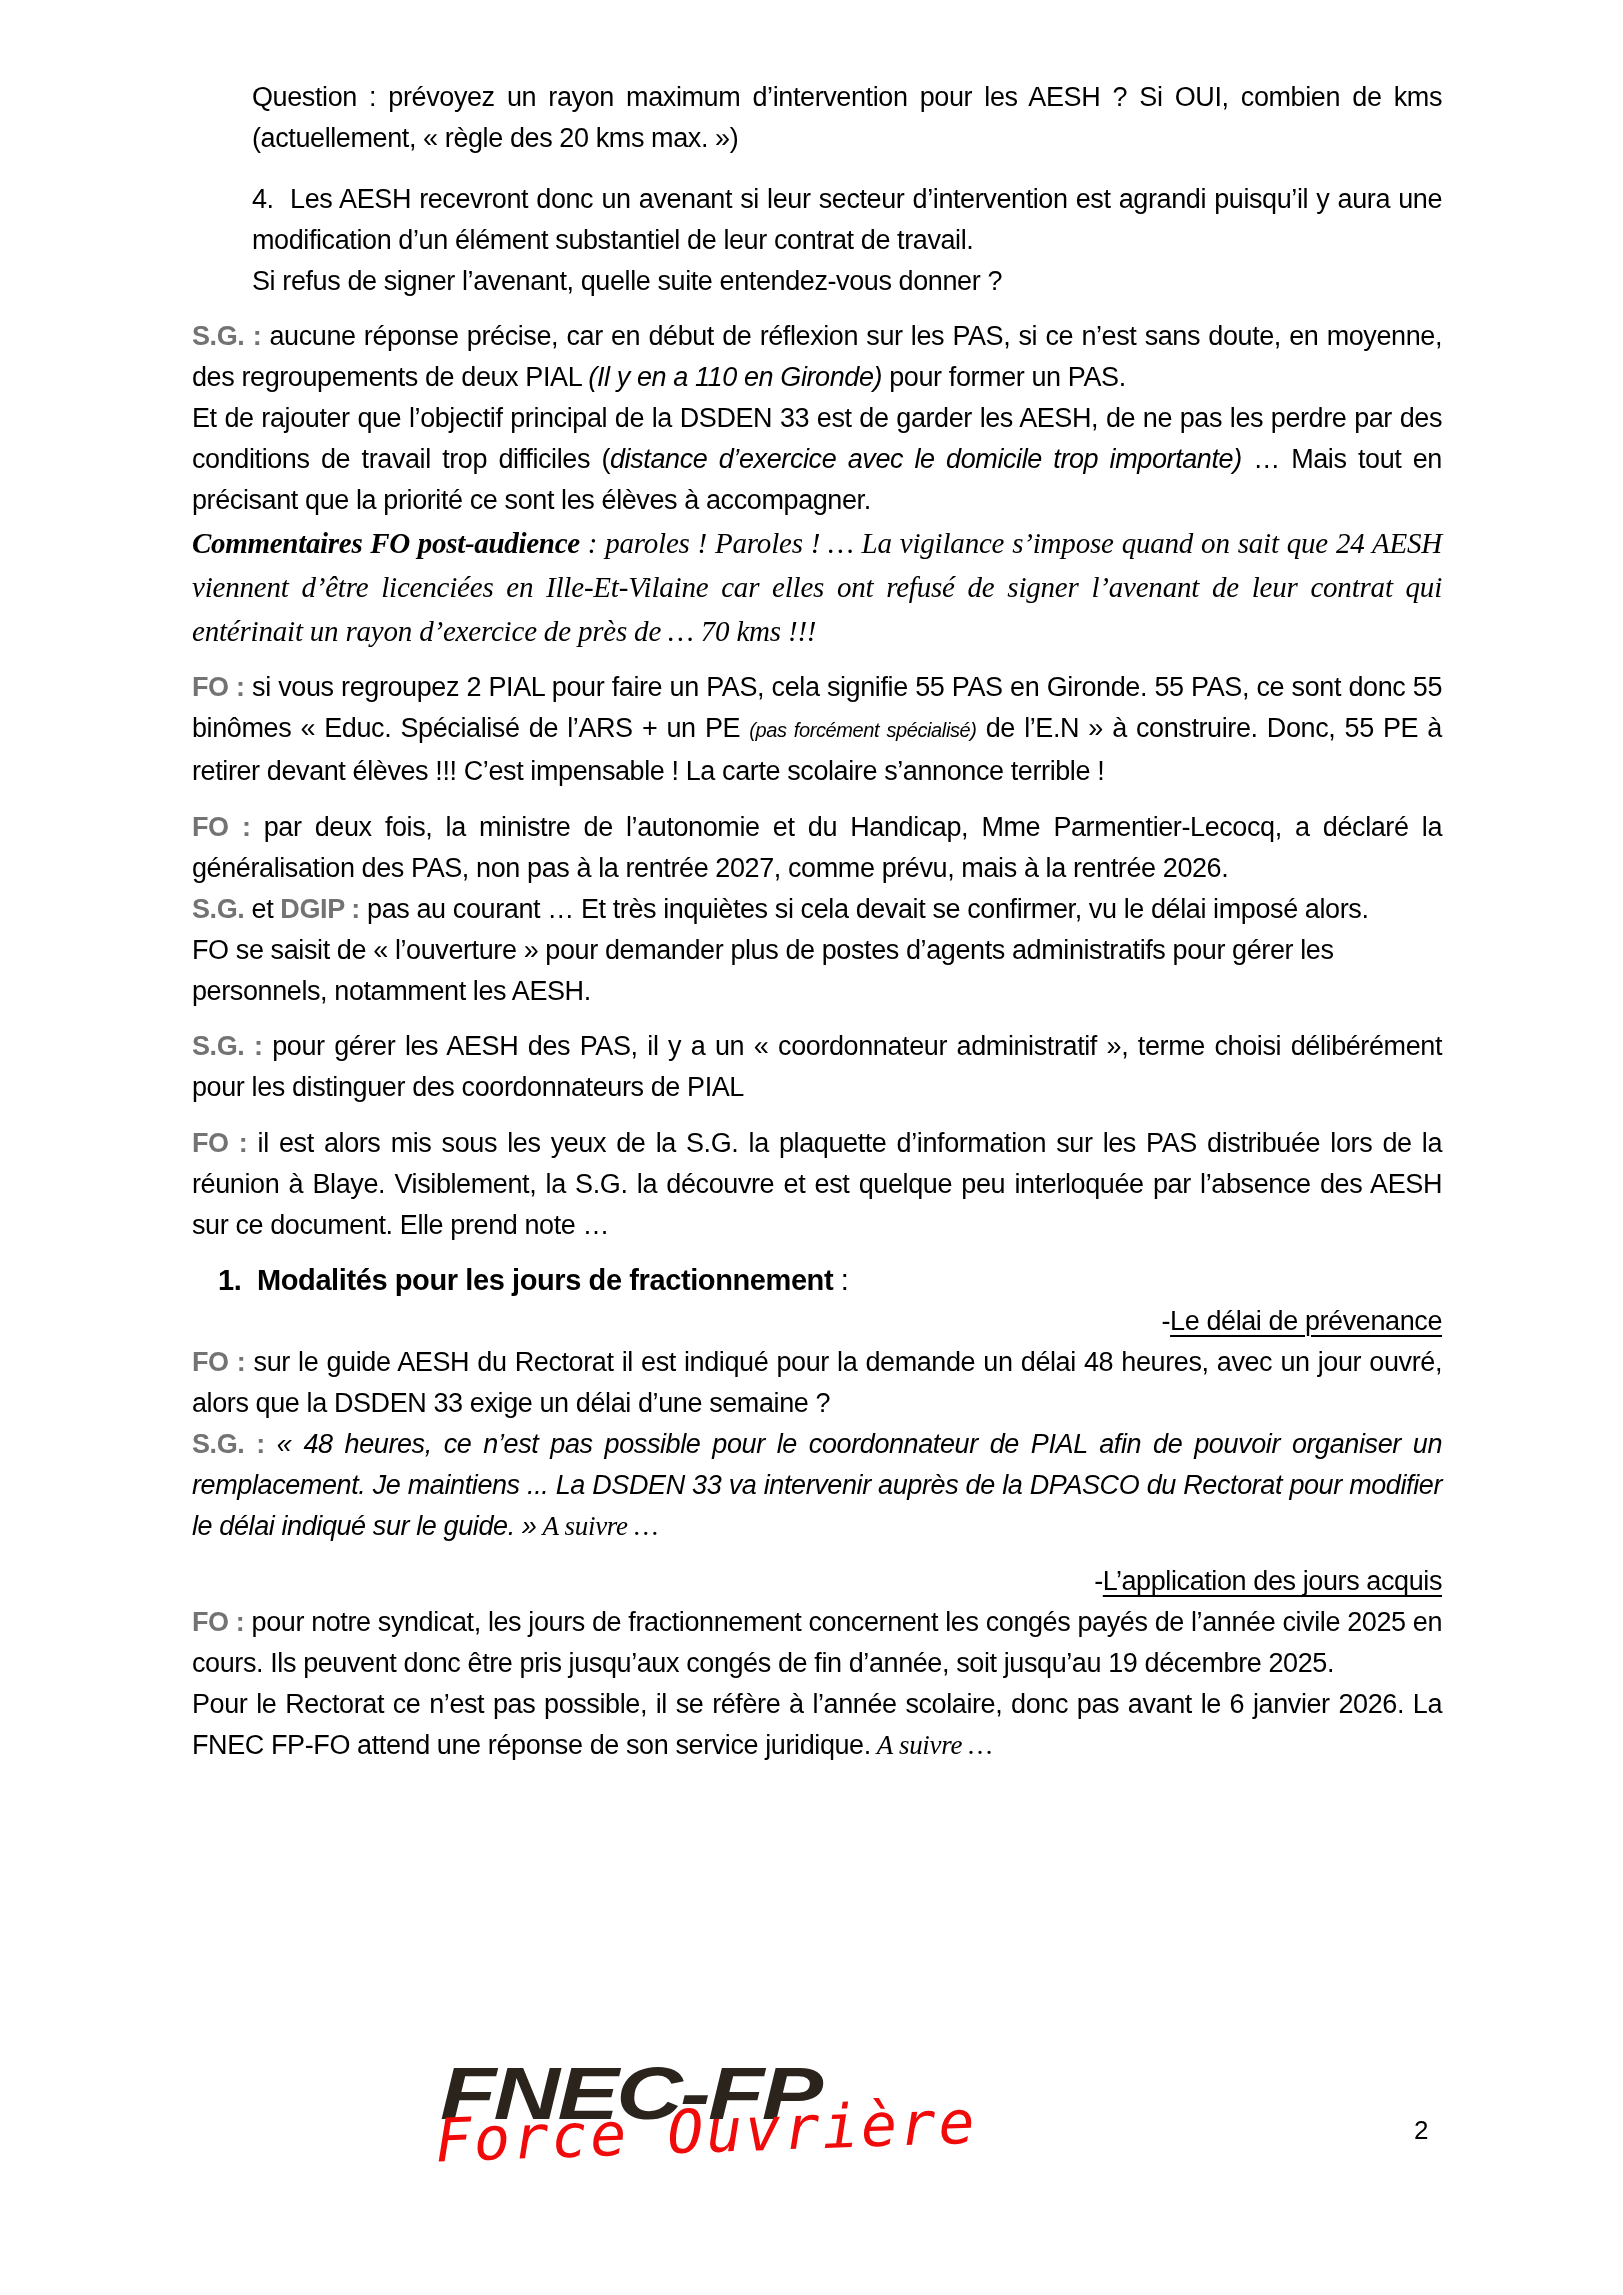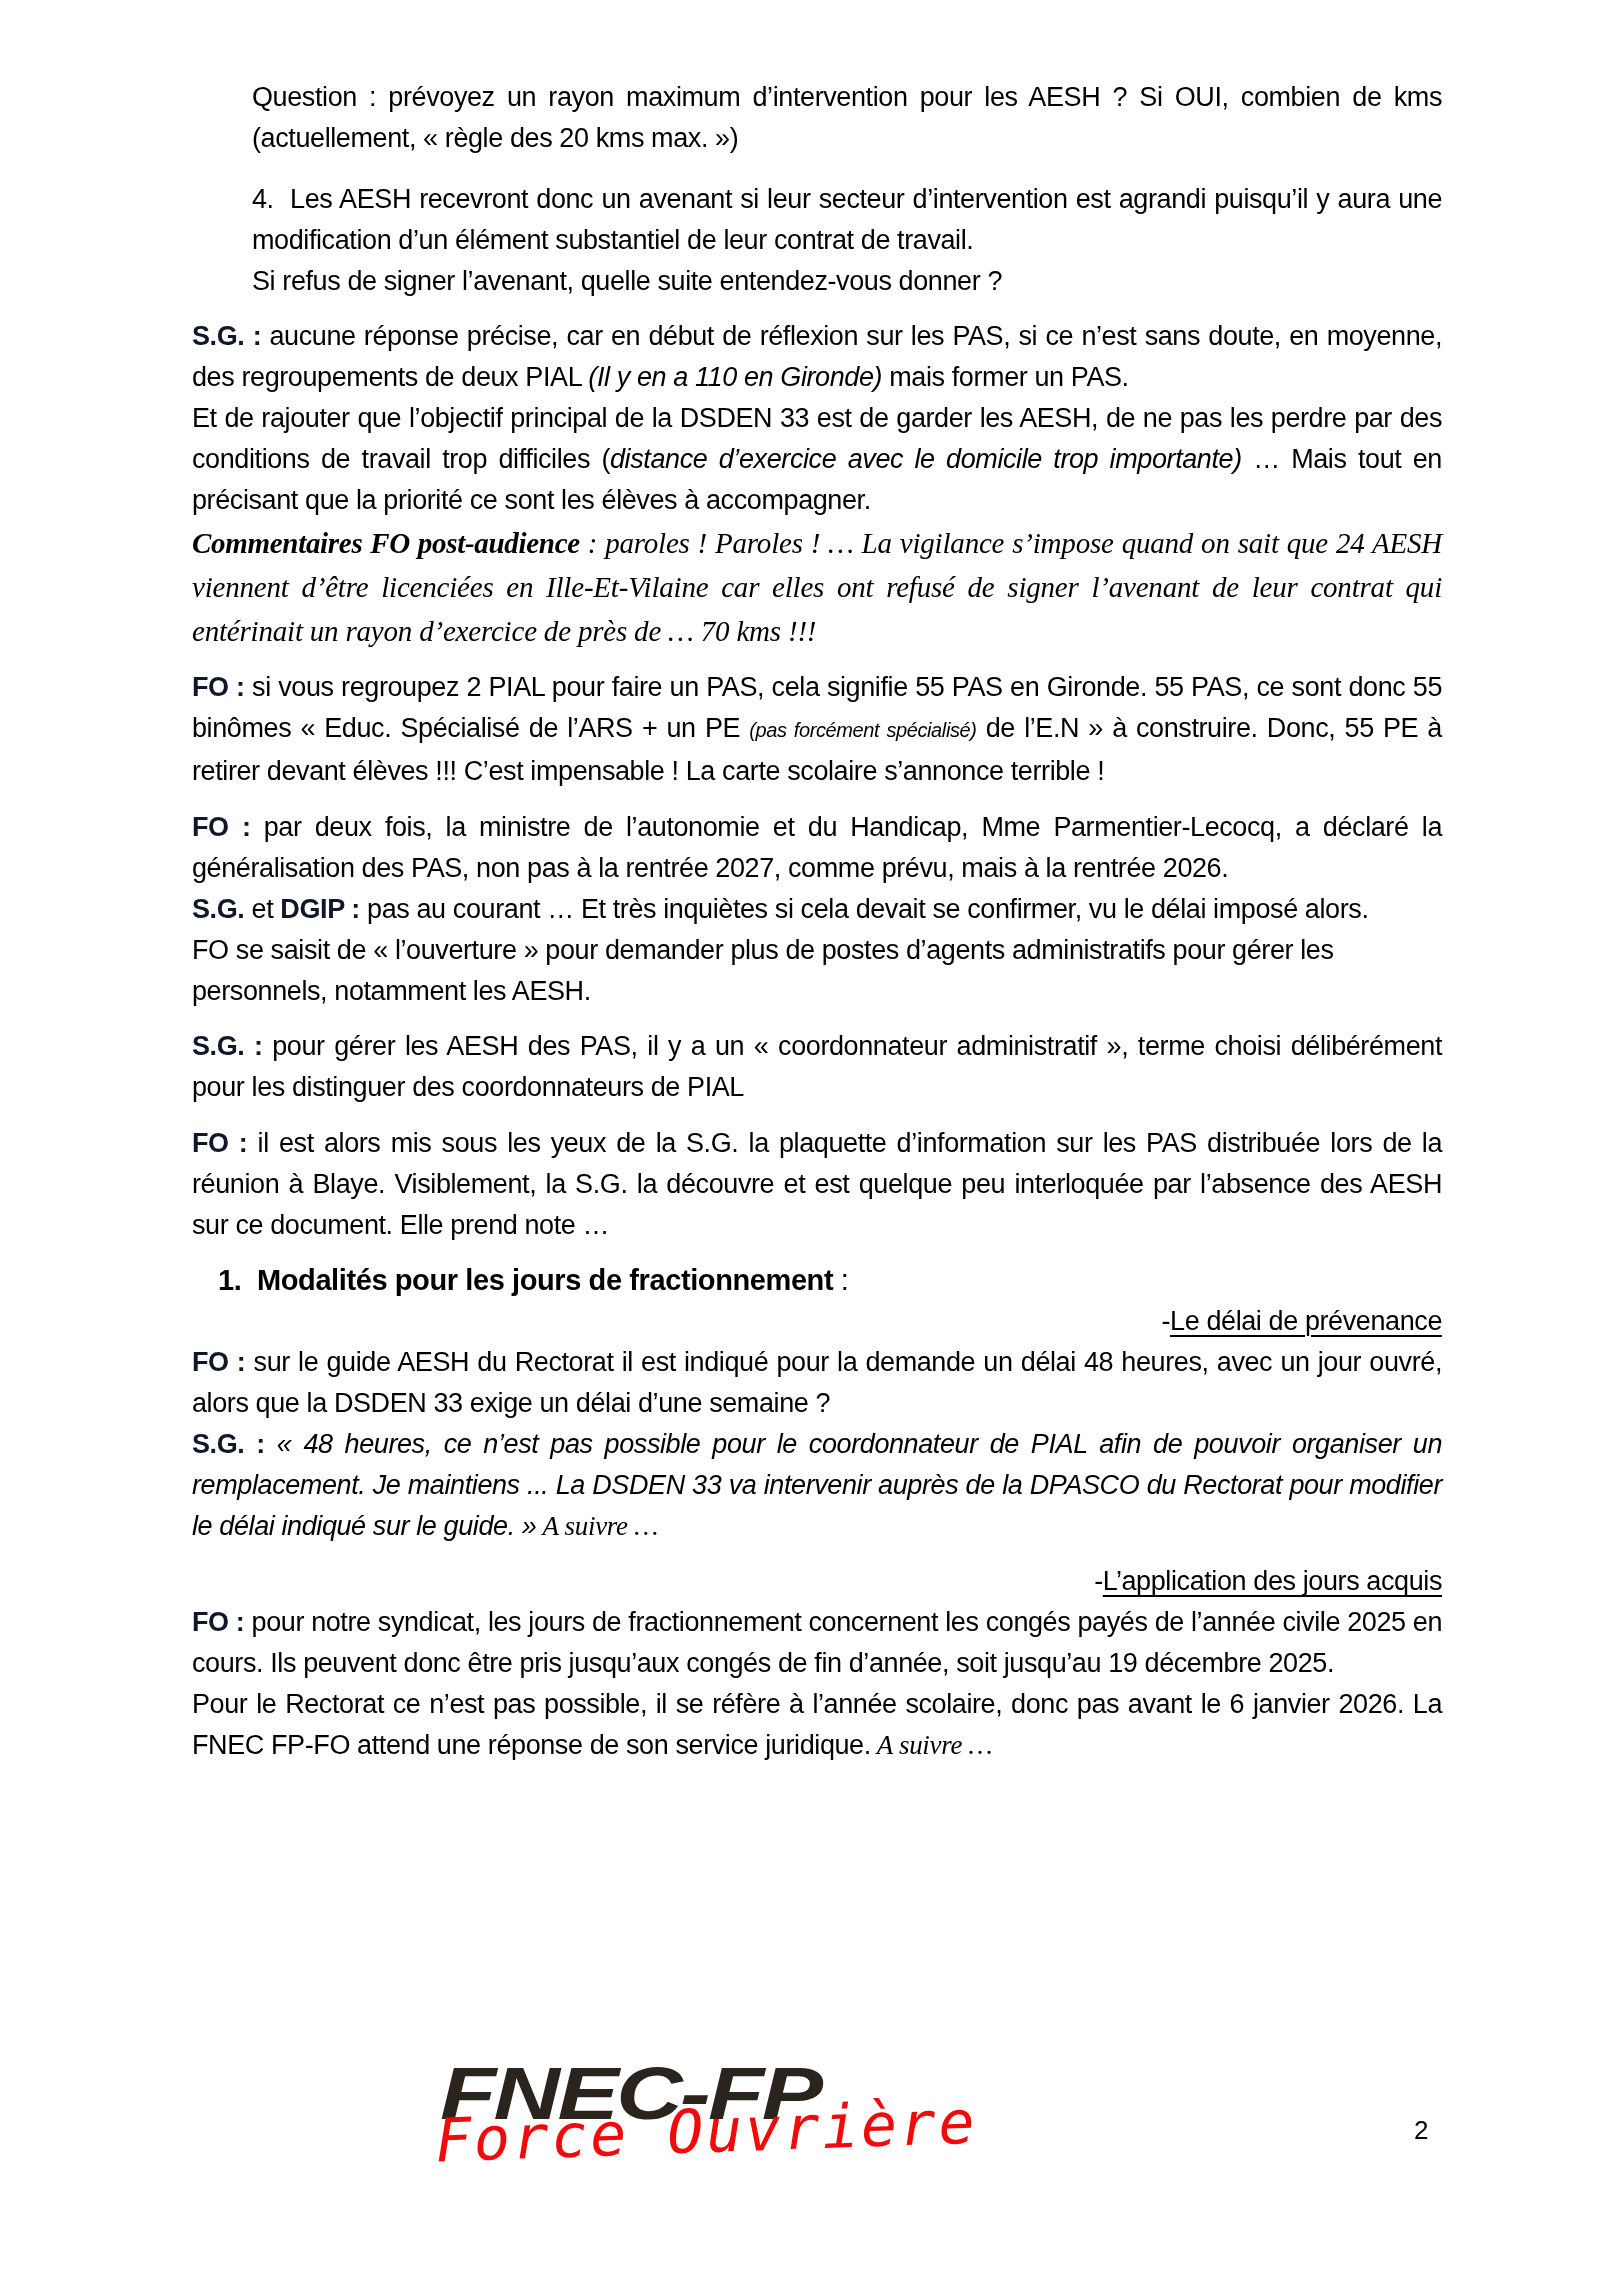--- a/index.html
+++ b/index.html
@@ -9,21 +9,21 @@
     font-family: "Liberation Sans", sans-serif;
     font-size: 27px; line-height: 41px; color: #000;
     letter-spacing: -0.4px;
   }
   p { margin: 0; }
   .just { text-align: justify; }
   .ind { padding-left: 60px; }
   .gap-s { margin-top: 14.4px; }
   .gap-m { margin-top: 19.6px; }
   .gap-l { margin-top: 54px; }
-  .lbl { color: #0f172a; font-weight: bold; }
+  .lbl { color: #737373; font-weight: bold; }
   .ital { font-style: italic; }
   .small-ital { font-style: italic; font-size: 20px; }
   .serif-it { font-family: "Liberation Serif", serif; font-style: italic; letter-spacing: -0.3px; }
   .serif-bi { font-family: "Liberation Serif", serif; font-style: italic; font-weight: bold; letter-spacing: -0.3px; }
   .comment { font-family: "Liberation Serif", serif; font-style: italic; font-size: 29px; line-height: 44px; text-align: justify; letter-spacing: -0.2px; }
   .section-title { color: #0f2a5f; font-weight: bold; font-size: 31px; text-decoration: underline; text-decoration-thickness: 2.6px; text-underline-offset: 5.9px; }
   .num-item { padding-left: 26px; font-weight: bold; font-size: 29px; }
   .num-item .num { display: inline-block; width: 39px; }
   .num-item .colon { font-weight: normal; }
   .dash-item { padding-left: 52px; text-align: right; }
@@ -51,21 +51,21 @@
 
   <p class="ind just">Question : prévoyez un rayon maximum d’intervention pour les AESH ? Si OUI, combien de kms (actuellement, « règle des 20 kms max. »)</p>
 
   <p class="ind just gap-m">
     <span>4.</span>&nbsp;
     <span>Les AESH recevront donc un avenant si leur secteur d’intervention est agrandi puisqu’il y aura une modification d’un élément substantiel de leur contrat de travail.</span>
   </p>
   <p class="ind">Si refus de signer l’avenant, quelle suite entendez-vous donner ?</p>
 
   <p class="just gap-s">
-    <span class="lbl">S.G. :</span><span> aucune réponse précise, car en début de réflexion sur les PAS, si ce n’est sans doute, en moyenne, des regroupements de deux PIAL </span><span class="ital">(Il y en a 110 en Gironde)</span><span> mais former un PAS.</span>
+    <span class="lbl">S.G. :</span><span> aucune réponse précise, car en début de réflexion sur les PAS, si ce n’est sans doute, en moyenne, des regroupements de deux PIAL </span><span class="ital">(Il y en a 110 en Gironde)</span><span> pour former un PAS.</span>
   </p>
   <p class="just">
     <span>Et de rajouter que l’objectif principal de la DSDEN 33 est de garder les AESH, de ne pas les perdre par des conditions de travail trop difficiles (</span><span class="ital">distance d’exercice avec le domicile trop importante)</span><span> … Mais tout en précisant que la priorité ce sont les élèves à accompagner.</span>
   </p>
 
   <p class="comment">
     <span class="serif-bi">Commentaires FO post-audience</span><span> : paroles ! Paroles ! …  La vigilance s’impose quand on sait que 24 AESH viennent d’être licenciées en Ille-Et-Vilaine car elles ont refusé de signer l’avenant de leur contrat qui entérinait un rayon d’exercice de près de … 70 kms !!!</span>
   </p>
 
   <p class="just gap-s">

